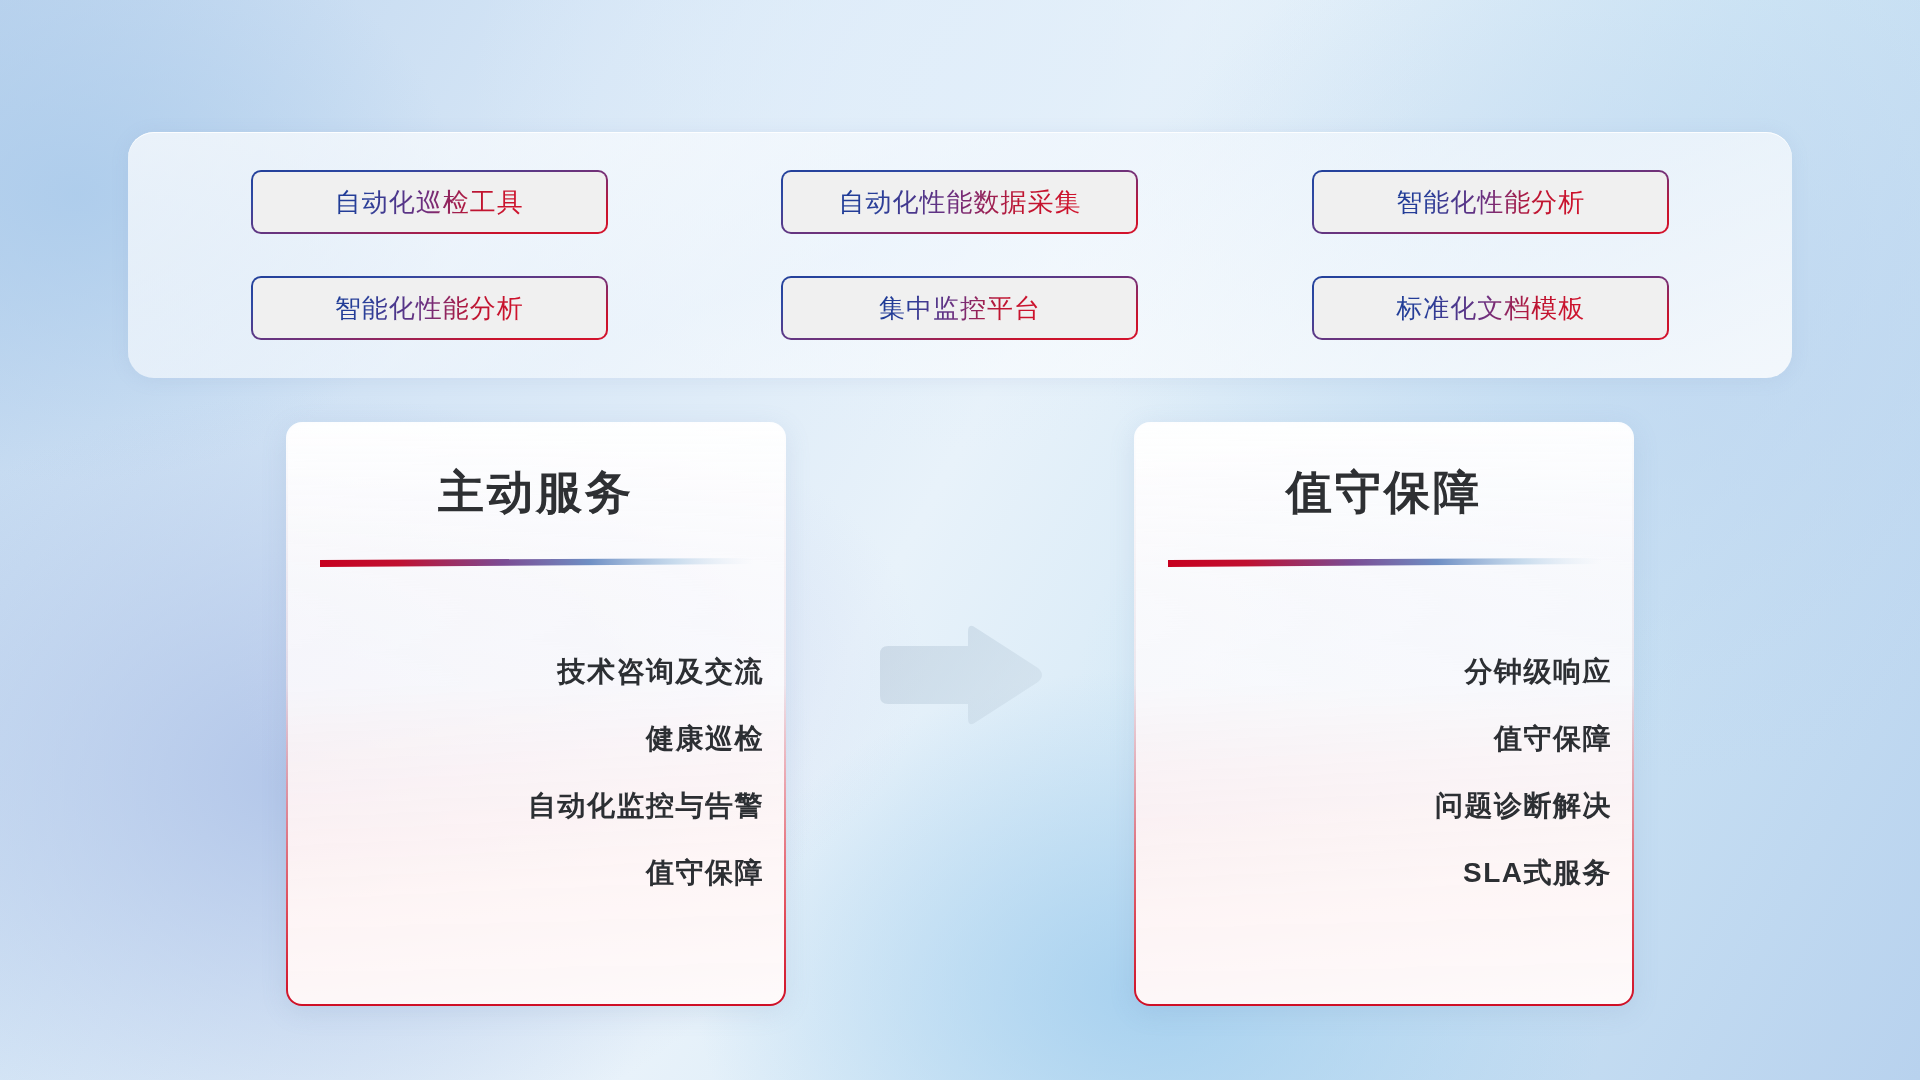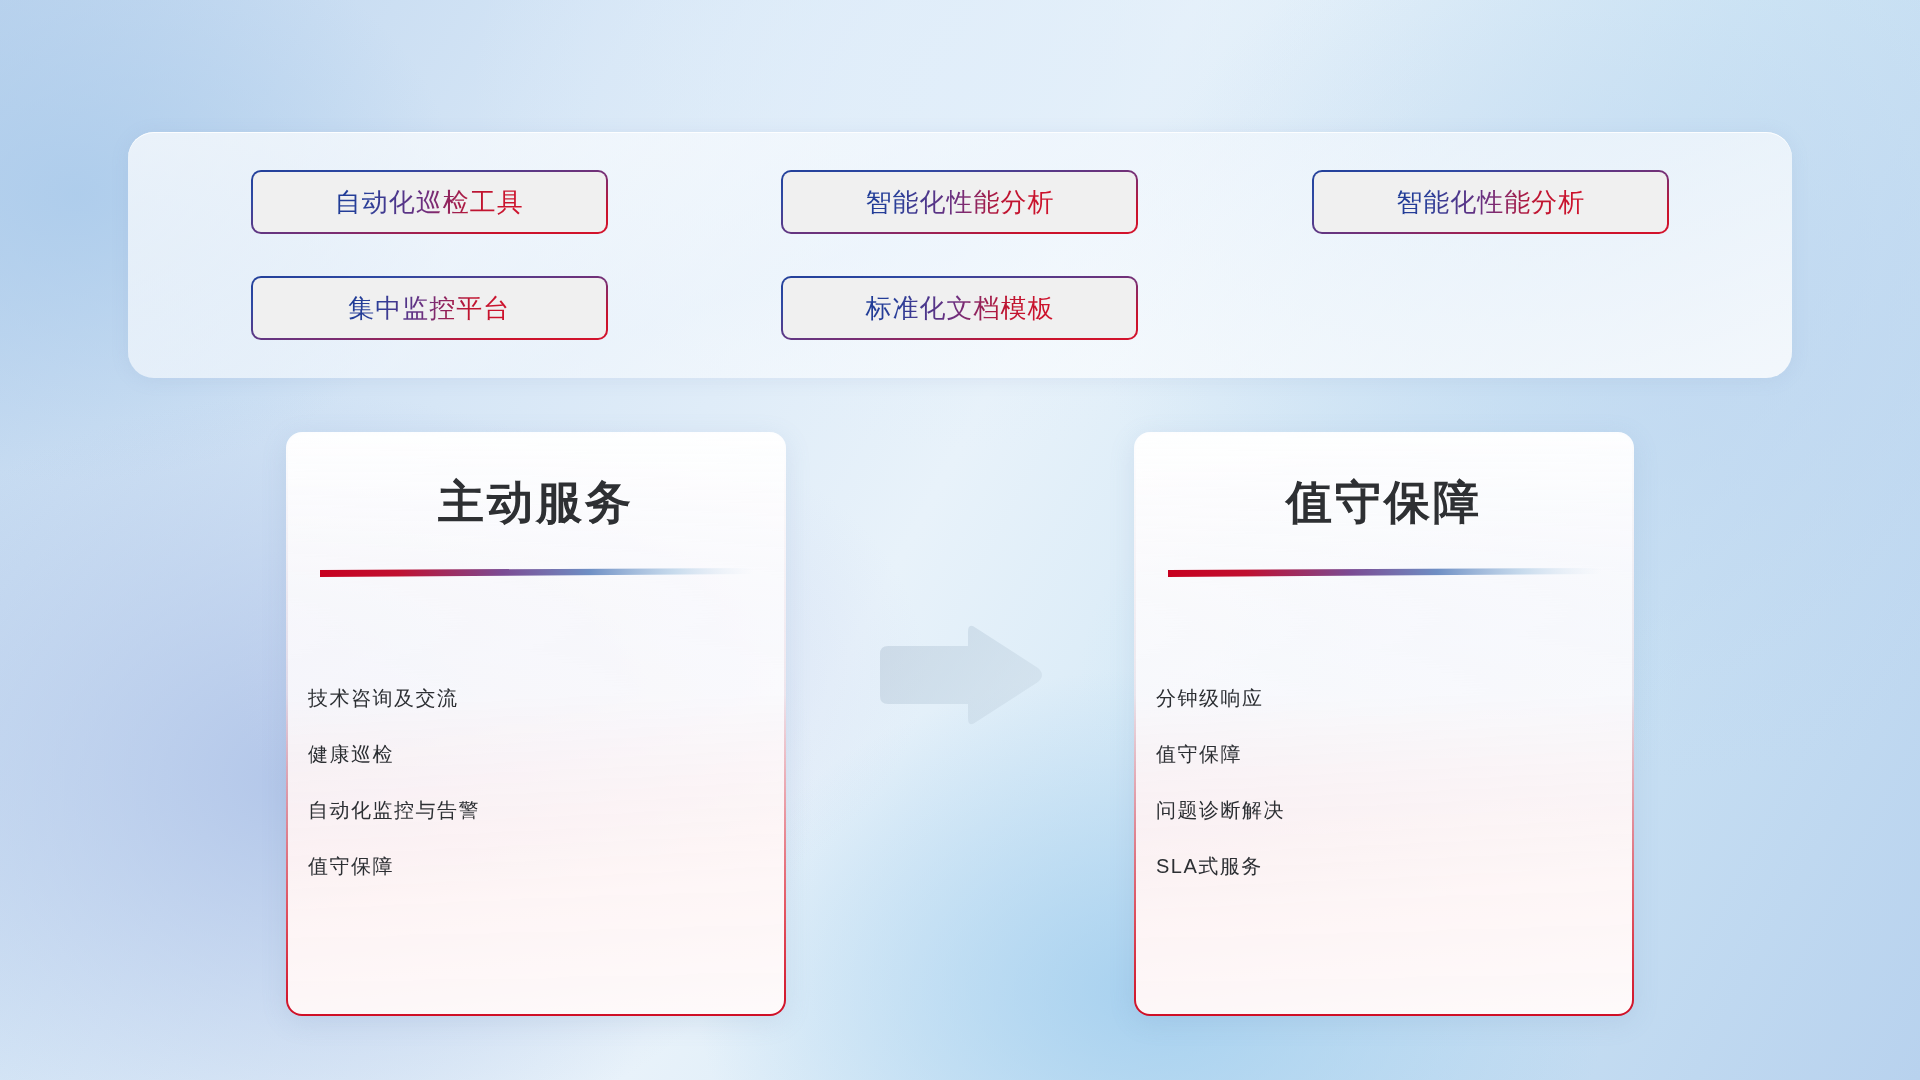--- a/index.html
+++ b/index.html
@@ -69,21 +69,21 @@
     background:linear-gradient(100deg,#1d3b96 0%, #2a3f99 18%, #6f2f7e 48%, #bf1430 74%, #d1122b 100%);
     -webkit-background-clip:text;
     background-clip:text;
     color:transparent;
     white-space:nowrap;
   }
 
   
   .card{
     position:absolute;
-    top:432px;
+    top:422px;
     width:500px; height:584px;
     border-radius:16px;
     background:
       linear-gradient(175deg, rgba(255,255,255,0.55) 0%, rgba(250,252,255,0.80) 38%, rgba(255,255,255,0.94) 78%, rgba(255,255,255,0.98) 100%) padding-box,
       linear-gradient(180deg, rgba(255,255,255,0.95) 0%, rgba(252,226,228,0.55) 45%, rgba(228,58,70,0.85) 82%, #cf0f26 100%) border-box;
     border:2px solid transparent;
     box-shadow:0 6px 26px rgba(110,140,185,0.16);
     z-index:3;
     display:flex; flex-direction:column;
     overflow:hidden;
@@ -108,25 +108,26 @@
   .card-divider svg{ display:block; width:100%; height:10px; }
 
   .card-list{
     flex:1;
     display:flex; flex-direction:column;
     justify-content:center;
     gap:29px;
     padding:6px 20px 34px;
   }
   .card-list-item{
-    text-align:left;
-    font-size:20px;
+    text-align:right;
+    font-size:28px;
     color:#2c2f33;
     letter-spacing:1.5px;
     white-space:nowrap;
+    font-weight:bold;
   }
 
   
   #flow-arrow{
     position:absolute;
     left:872px; top:620px;
     width:176px; height:110px;
     z-index:2;
   }
   #flow-arrow svg{ display:block; width:100%; height:100%; }
@@ -136,20 +137,23 @@
 
 <div id="stage">
 
   <div id="top-panel">
     <div class="pill-grid">
 
       <div class="pill">
         <span class="pill-label">自动化巡检工具</span>
       </div>
 
+      <div class="pill">
+        <span class="pill-label">自动化性能数据采集</span>
+      </div>
 
       <div class="pill">
         <span class="pill-label">智能化性能分析</span>
       </div>
 
       <div class="pill">
         <span class="pill-label">智能化性能分析</span>
       </div>
 
       <div class="pill">

